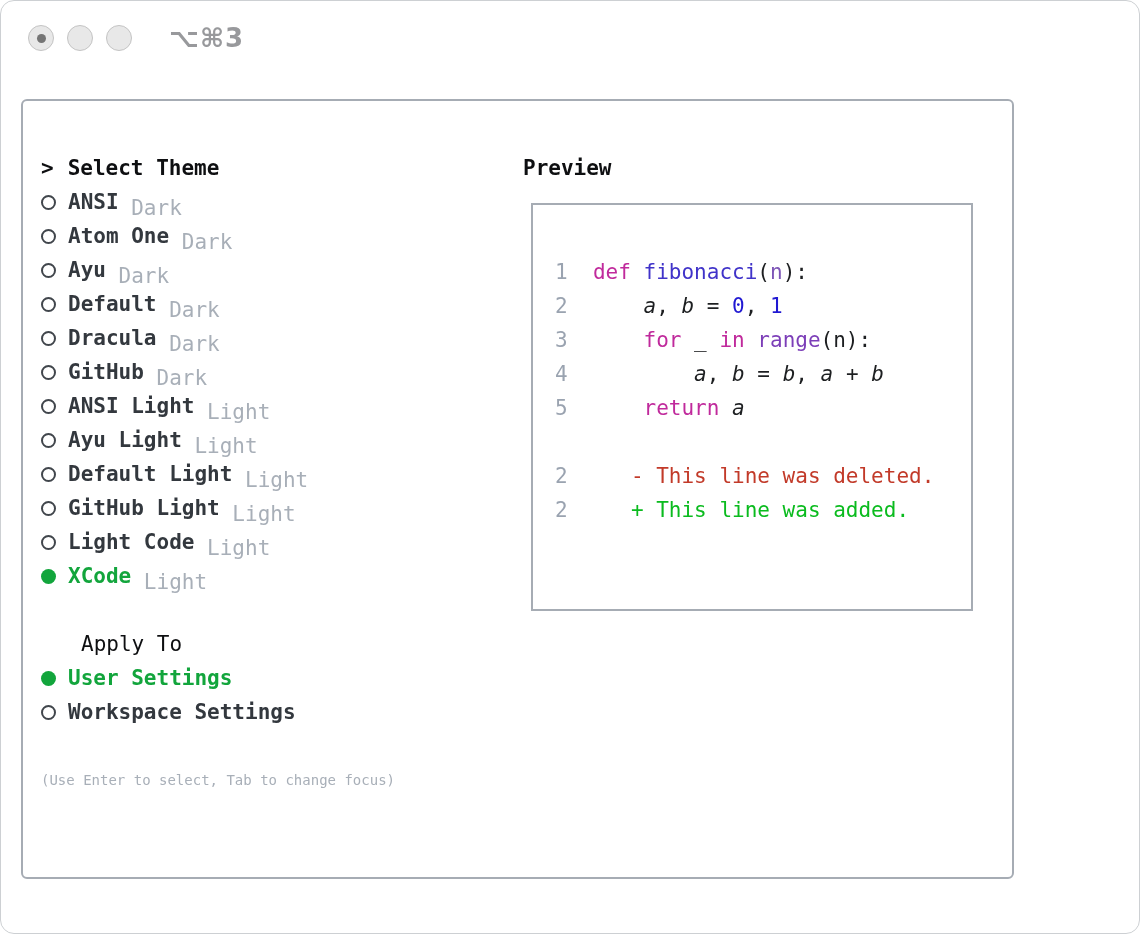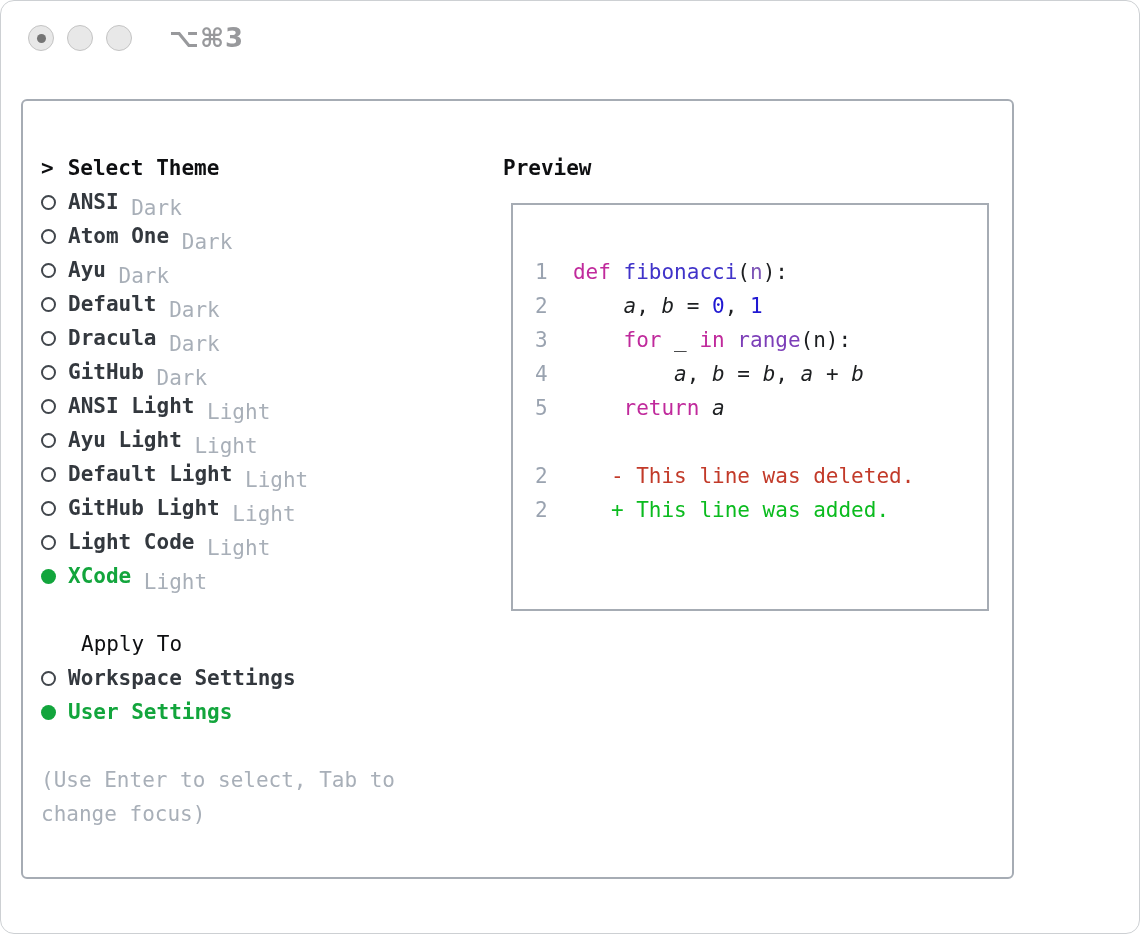--- a/index.html
+++ b/index.html
@@ -32,26 +32,26 @@
   .header-row{font-weight:bold;color:#0e0f11;}
   .prompt{font-weight:bold;color:#0e0f11;margin-right:14px;}
 
   .radio{width:15px;height:15px;border-radius:50%;border:2px solid #41464c;
          margin-right:12px;flex:0 0 auto;background:transparent;}
   .radio.selected{border:none;background:var(--green-ui);width:15px;height:15px;}
   .t-name{color:#33383e;font-weight:bold;}
   .t-name.selected{color:var(--green-ui);}
   .t-variant{color:#a8afb8;margin-left:12.65px;margin-top:11px;}
   .section-header{margin-left:40px;color:#0e0f11;}
-  .hint{width:430px;font-size:21px;line-height:34px;color:#a8afb8;}
+  .hint{width:430px;font-size:14px;line-height:34px;color:#a8afb8;}
 
   
-  .right-col{position:absolute;left:480px;top:50px;width:510px;}
+  .right-col{position:absolute;left:500px;top:50px;width:510px;}
   .preview-box{
-    margin-top:18px;margin-left:8px;width:478px;height:408px;
+    margin-top:18px;margin-left:8px;width:442px;height:408px;
     border:2px solid #a6acb4;background:#ffffff;
     padding:50px 0 0 22px;overflow:hidden;
   }
   .code-line{white-space:pre;font-size:21px;line-height:34px;height:34px;color:#1d1f21;}
   .seg.ln  {color:#9aa3b0;}
   .seg.pl  {color:#1d1f21;}
   .seg.kw  {color:var(--kw);}
   .seg.fn  {color:var(--fn);}
   .seg.pm  {color:var(--pm);}
   .seg.call{color:var(--call);}
@@ -93,22 +93,22 @@
           <div class="row"><span class="radio"></span><span class="t-name">ANSI Light</span><span class="t-variant">Light</span></div>
           <div class="row"><span class="radio"></span><span class="t-name">Ayu Light</span><span class="t-variant">Light</span></div>
           <div class="row"><span class="radio"></span><span class="t-name">Default Light</span><span class="t-variant">Light</span></div>
           <div class="row"><span class="radio"></span><span class="t-name">GitHub Light</span><span class="t-variant">Light</span></div>
           <div class="row"><span class="radio"></span><span class="t-name">Light Code</span><span class="t-variant">Light</span></div>
           <div class="row"><span class="radio selected"></span><span class="t-name selected">XCode</span><span class="t-variant">Light</span></div>
         </div>
       <div class="spacer"></div>
       <div class="row section-header">Apply To</div>
       <div id="apply-list">
+          <div class="row"><span class="radio selected"></span><span class="t-name selected">User Settings</span></div>
           <div class="row"><span class="radio"></span><span class="t-name">Workspace Settings</span></div>
-          <div class="row"><span class="radio selected"></span><span class="t-name selected">User Settings</span></div>
         </div>
       <div class="spacer"></div>
       <div class="hint">(Use Enter to select, Tab to change focus)</div>
     </div>
 
     <div class="right-col">
       <div class="row header-row">Preview</div>
       <div class="preview-box">
         <div id="code">
             <div class="code-line"><span class="seg ln">1</span><span class="seg pl">  </span><span class="seg kw">def</span><span class="seg pl"> </span><span class="seg fn">fibonacci</span><span class="seg pl">(</span><span class="seg pm">n</span><span class="seg pl">):</span></div>

